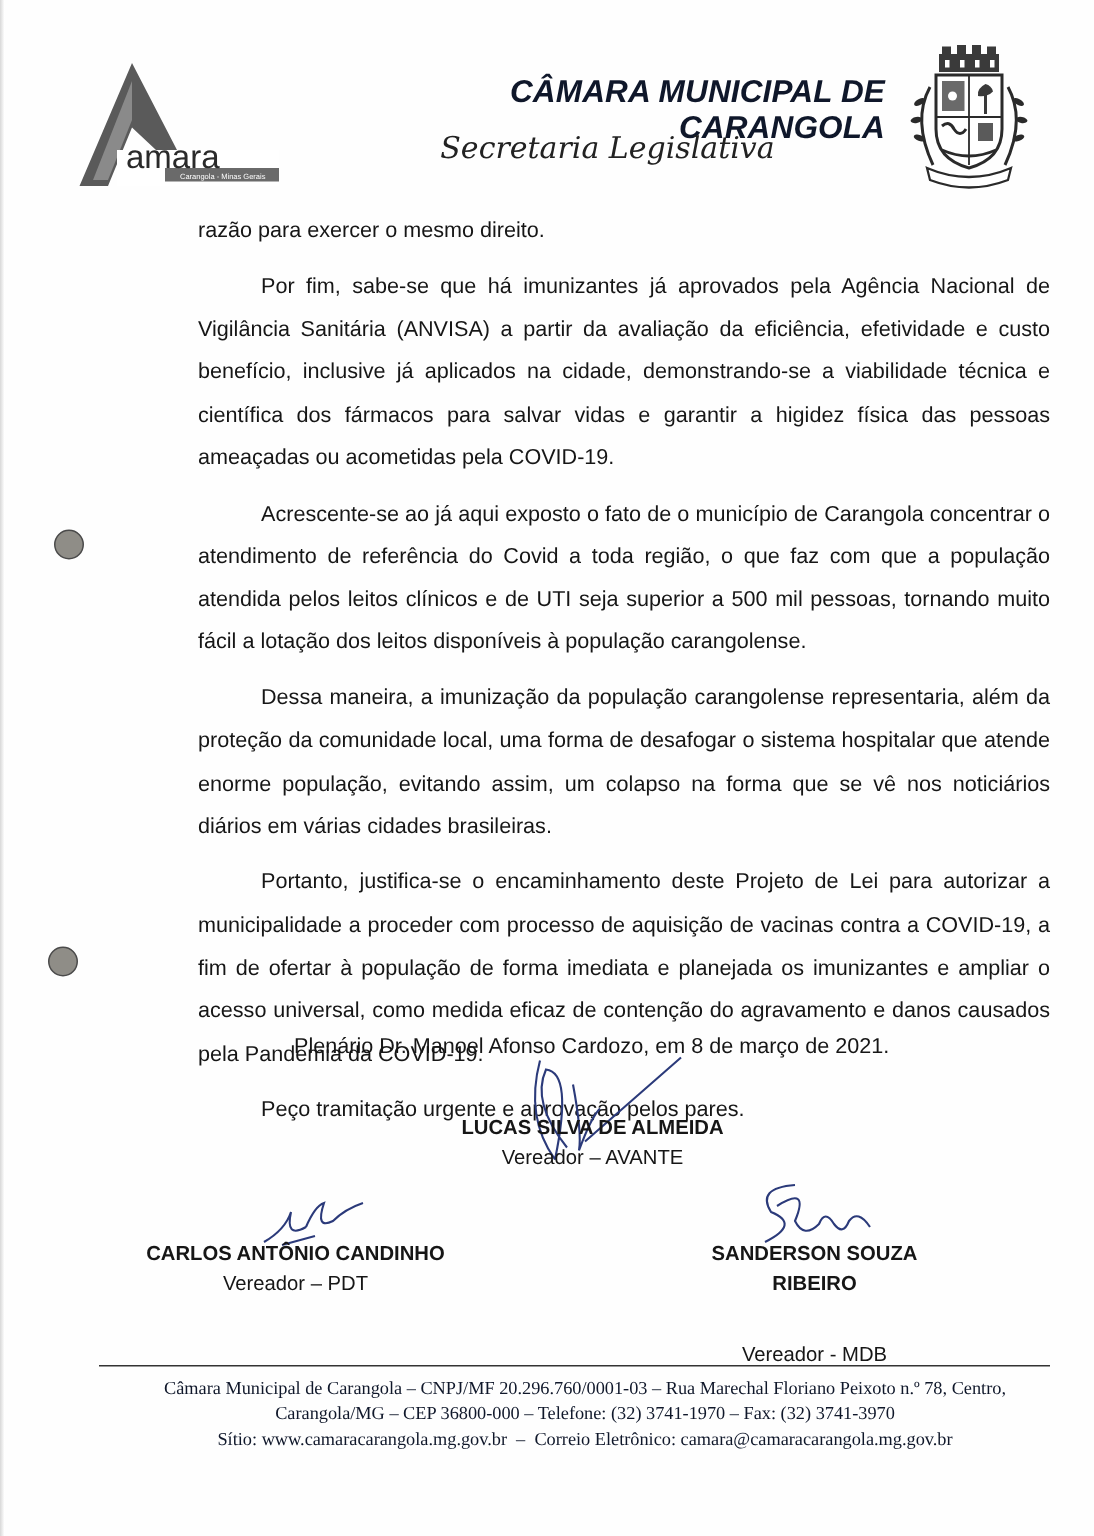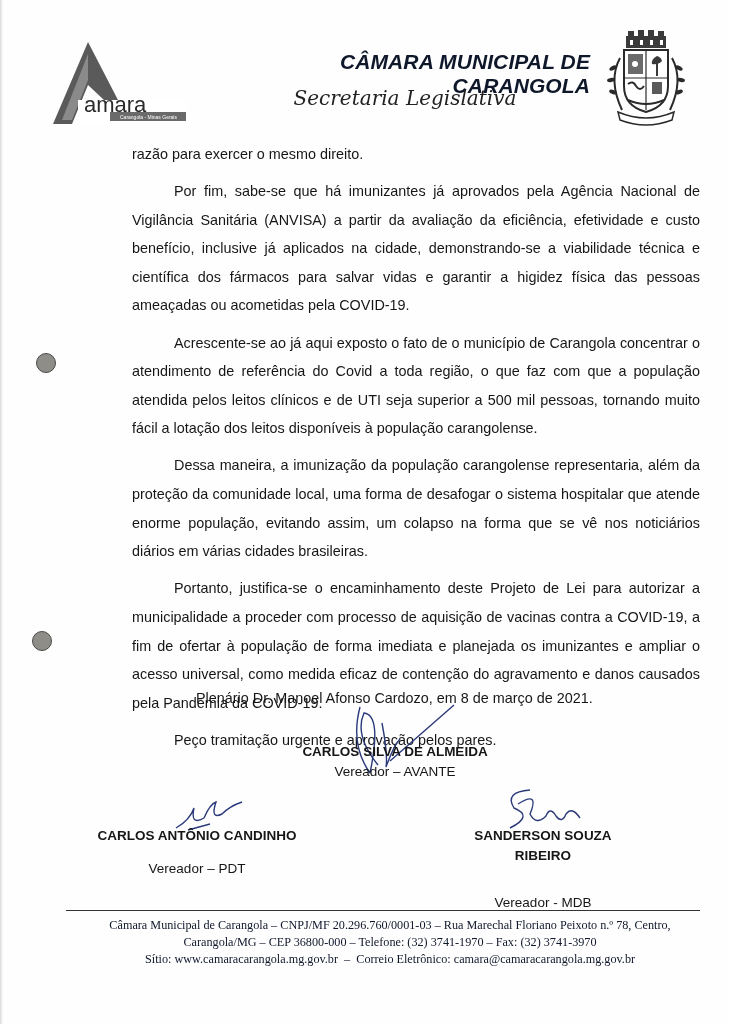--- a/index.html
+++ b/index.html
@@ -140,32 +140,32 @@
   </div>
 
   <div class="date-line">Plenário Dr. Manoel Afonso Cardozo, em 8 de março de 2021.</div>
 
   <div class="signature" style="left:330px; top:705px; width:130px; height:70px;">
     <svg viewBox="0 0 130 70">
       <path d="M30,2 Q20,40 40,68 M40,68 Q52,10 34,8 Q24,30 48,60 M52,18 Q58,50 56,62 Q64,40 70,34 M60,56 L124,0" stroke="#2b3a7a" stroke-width="1.4" fill="none"></path>
     </svg>
   </div>
   <div class="sig-block" style="left:280px; top:742px; width:230px;">
-    <div class="sig-line sig-name">CARLOS SILVA DE ALMEIDA</div>
+    <div class="sig-line sig-name">LUCAS SILVA DE ALMEIDA</div>
     <div class="sig-line">Vereador – AVANTE</div>
   </div>
 
   <div class="signature" style="left:170px; top:800px; width:80px; height:32px;">
     <svg viewBox="0 0 80 32">
       <path d="M6,28 Q20,20 24,8 Q20,26 34,18 M34,18 Q40,4 46,2 Q40,20 52,14 Q60,6 72,2 M18,30 L40,24" stroke="#2b3a7a" stroke-width="1.4" fill="none"></path>
     </svg>
   </div>
   <div class="sig-block" style="left:92px; top:826px; width:210px;">
     <div class="sig-line sig-name">CARLOS ANTÔNIO CANDINHO</div>
-    <div class="sig-line" style="margin-top:13px;">Vereador – PDT</div>
+    <div class="sig-line" style="">Vereador – PDT</div>
   </div>
 
   <div class="signature" style="left:500px; top:786px; width:90px; height:48px;">
     <svg viewBox="0 0 90 48">
       <path d="M30,4 Q4,6 14,22 Q34,30 10,42 M18,18 Q40,4 30,28 Q36,40 46,30 Q50,20 56,30 Q62,38 66,28 Q72,20 80,32" stroke="#2b3a7a" stroke-width="1.4" fill="none"></path>
     </svg>
   </div>
   <div class="sig-block" style="left:448px; top:826px; width:190px;">
     <div class="sig-line sig-name">SANDERSON SOUZA RIBEIRO</div>
     <div class="sig-line" style="margin-top:27px;">Vereador - MDB</div>

